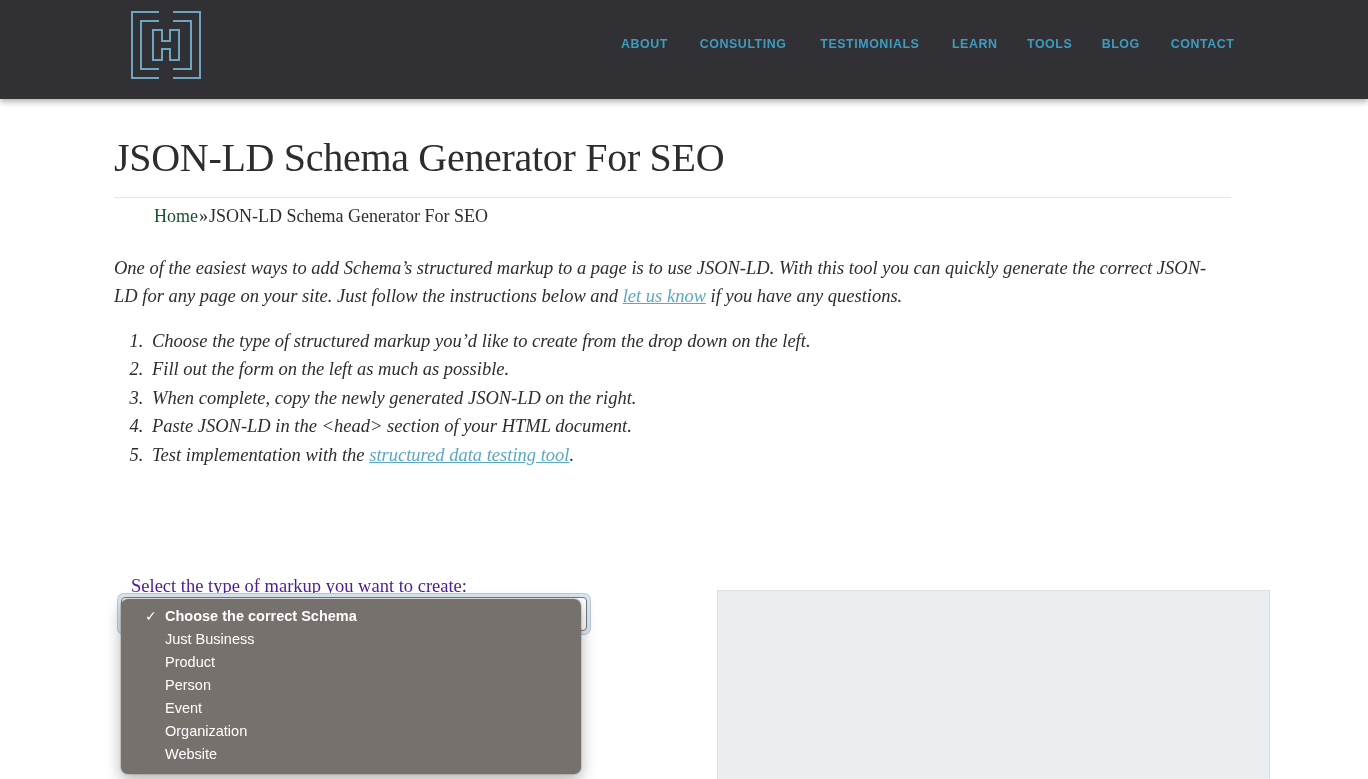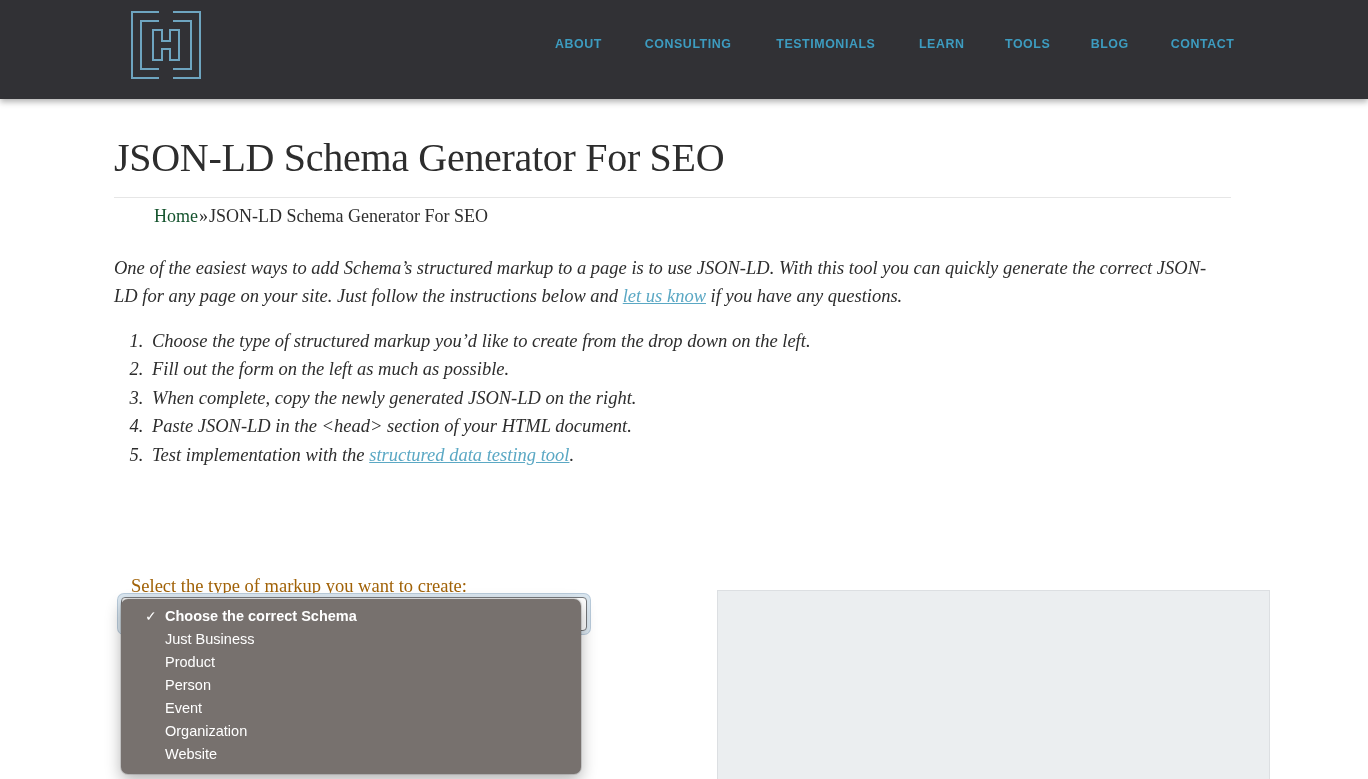--- a/index.html
+++ b/index.html
@@ -32,21 +32,21 @@
     top: 10px;
     width: 74px;
     height: 70px;
   }
   .nav {
     position: absolute;
     right: 118px;
     top: 36px;
     display: flex;
     align-items: center;
-    gap: 11px;
+    gap: 0px;
   }
   .nav a {
     color: #3d9cc0;
     text-decoration: none;
     font-family: "Liberation Sans", sans-serif;
     font-weight: bold;
     font-size: 13.5px;
     letter-spacing: 0.6px;
     padding: 0 13px;
     white-space: nowrap;
@@ -137,21 +137,21 @@
     text-decoration: underline;
   }
 
   
   .select-label {
     position: absolute;
     left: 131px;
     top: 475px;
     font-size: 18.5px;
     line-height: 24px;
-    color: #a16207;
+    color: #4c1d95;
   }
   .select-wrap {
     position: absolute;
     left: 118px;
     top: 495px;
     width: 472px;
     height: 40px;
   }
   .select-focus-ring {
     position: absolute;

